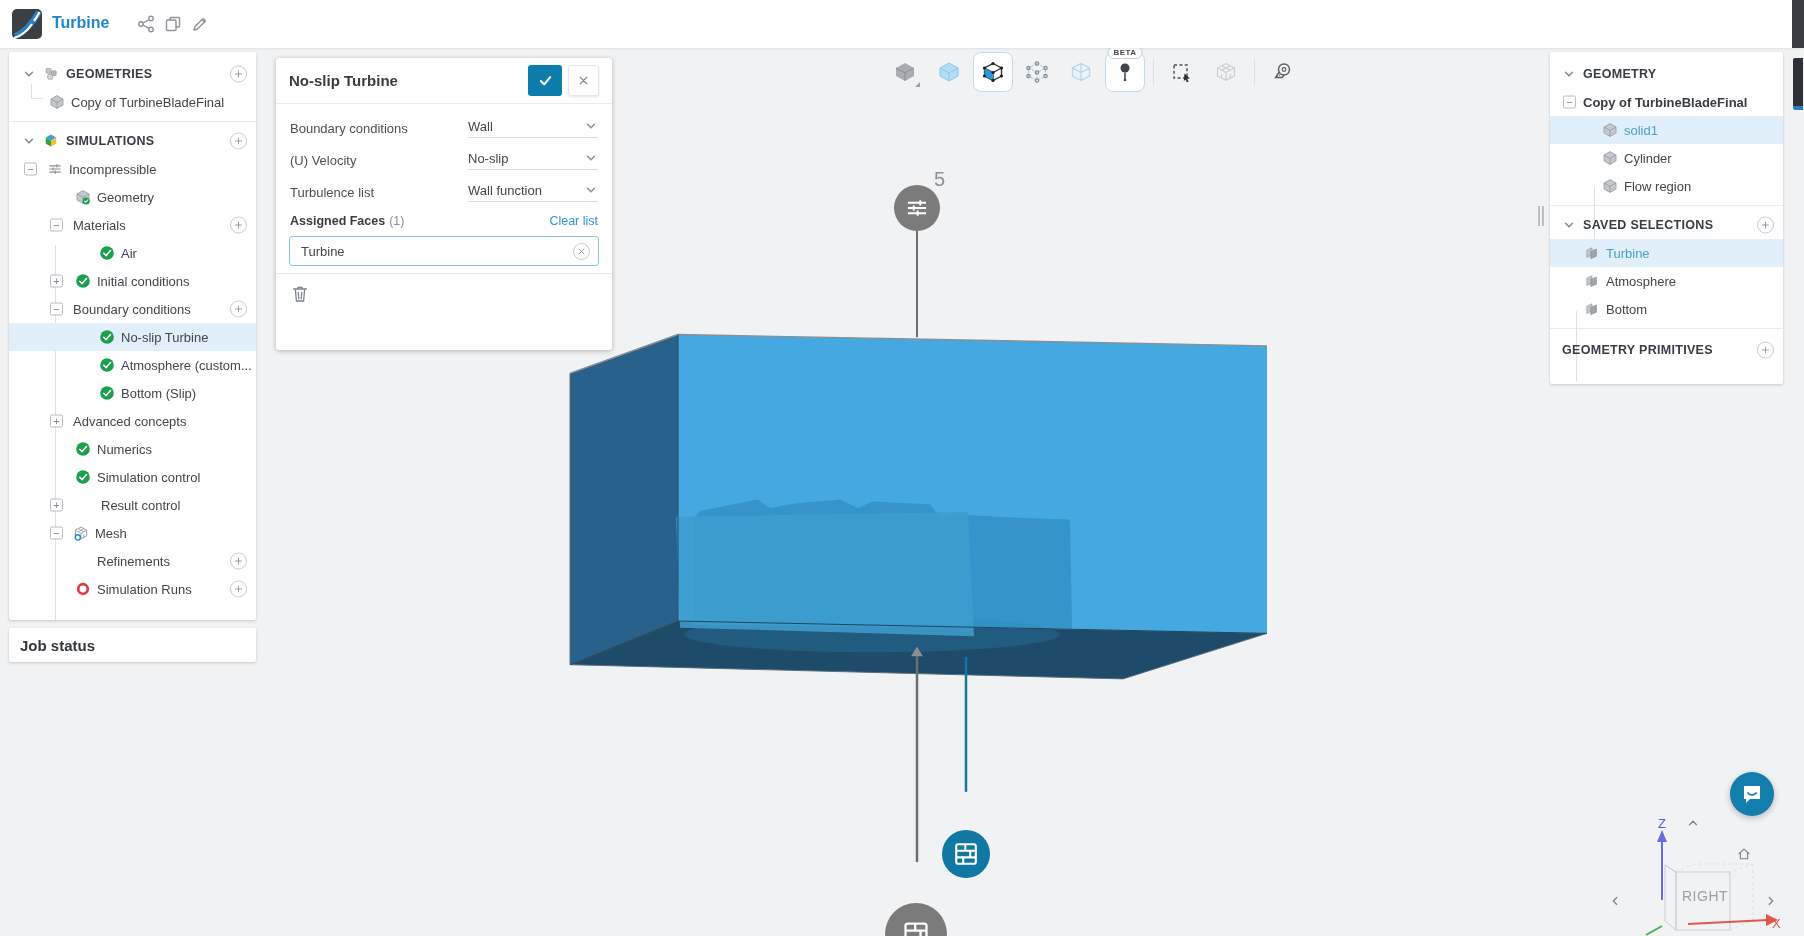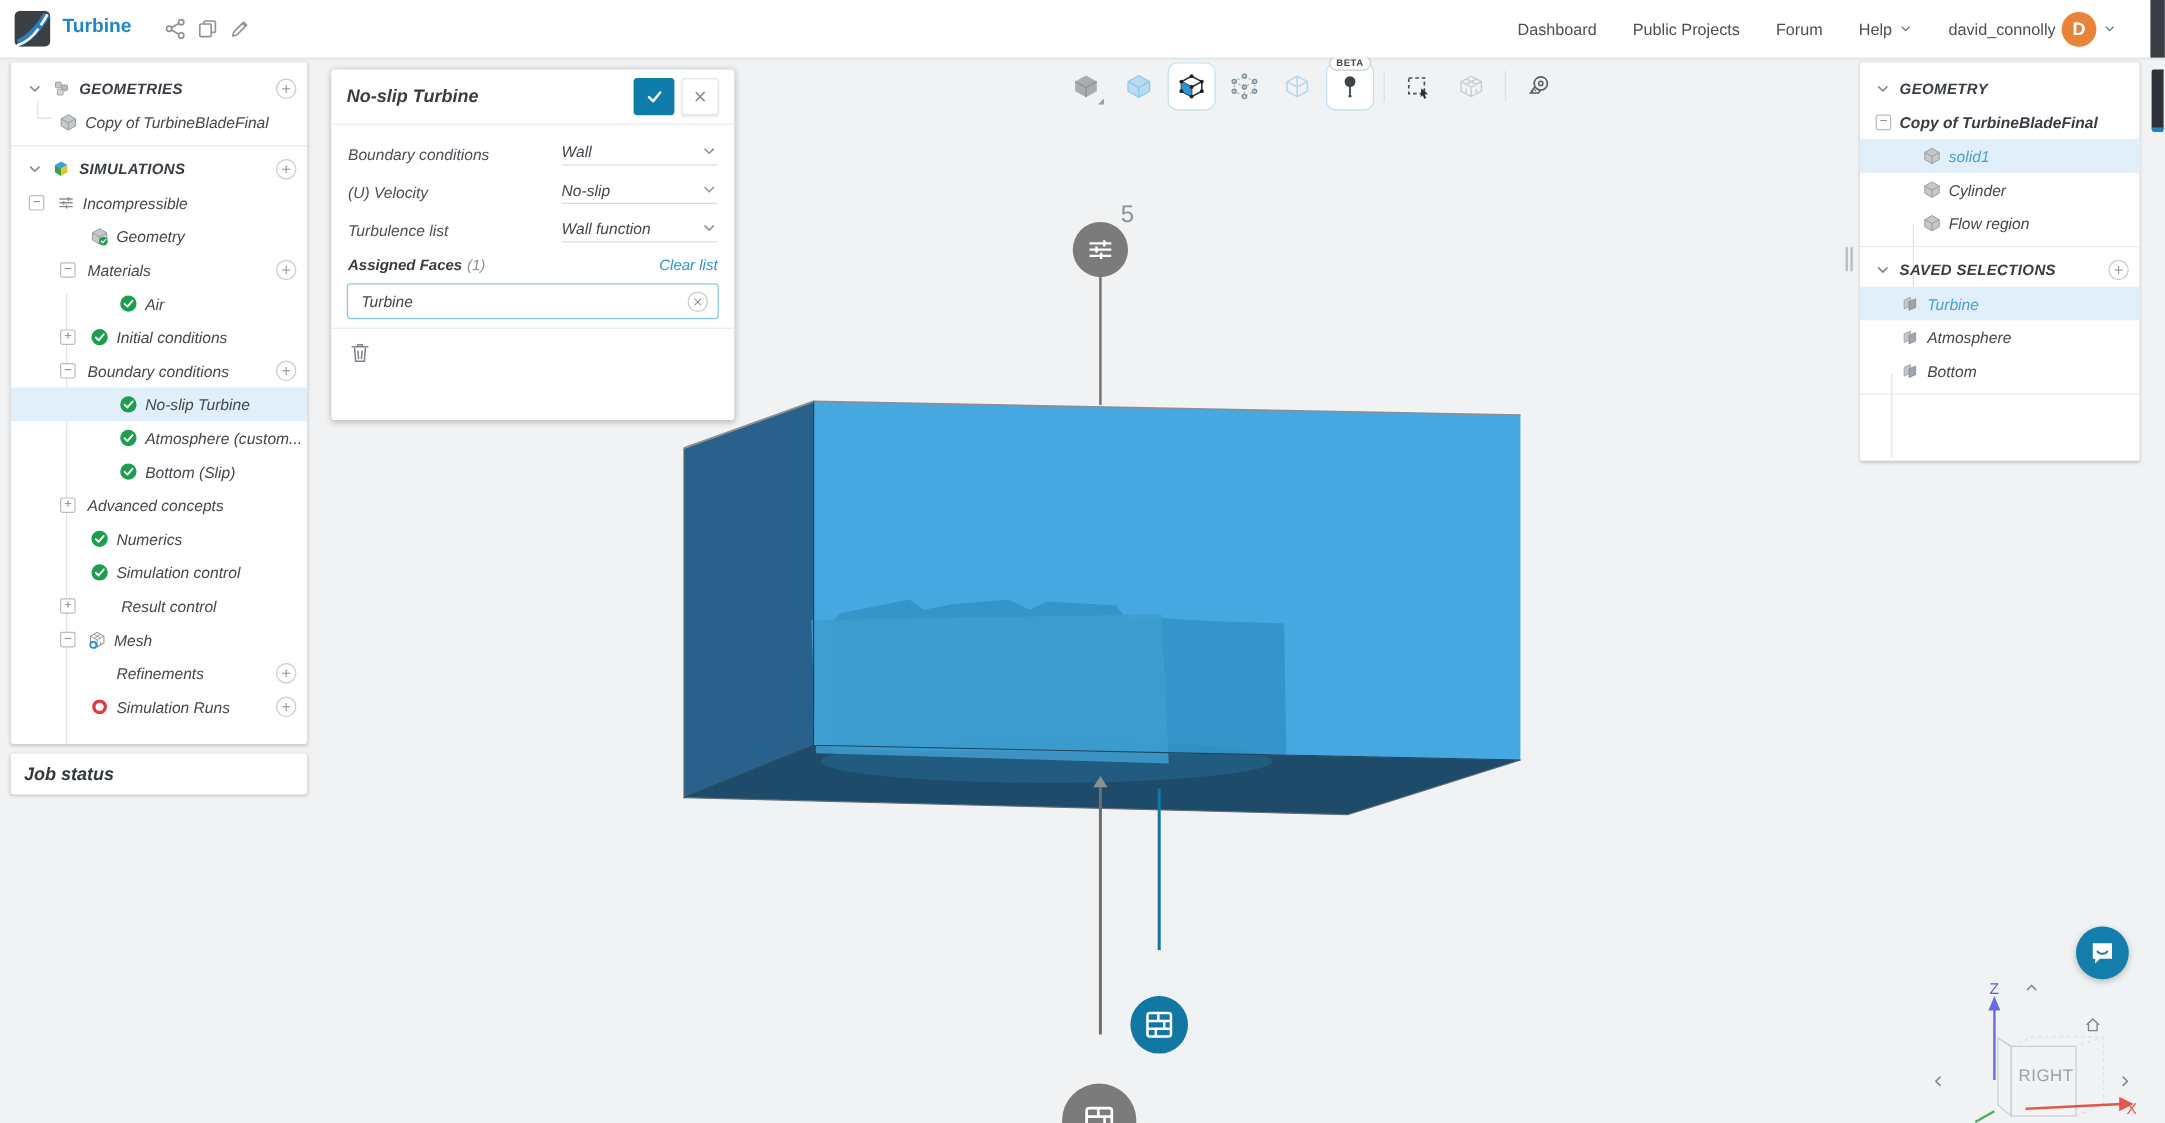--- a/index.html
+++ b/index.html
@@ -1,19 +1,19 @@
 <!DOCTYPE html>
 <html><head>
 <meta charset="utf-8">
 <style>
   * { margin:0; padding:0; box-sizing:border-box; }
   html,body { width:1804px; height:936px; overflow:hidden; }
   body { font-family:"Liberation Sans","DejaVu Sans",sans-serif; background:#f0f2f3; color:#41464c; }
   .abs { position:absolute; }
-  .card { background:#fff; border-radius:2px; box-shadow:0 1px 3px rgba(0,0,0,.18);font-style:italic; }
+  .card { background:#fff; border-radius:2px; box-shadow:0 1px 3px rgba(0,0,0,.18); }
 
   
   #header { left:0; top:0; width:1804px; height:48px; background:#fff; box-shadow:0 1px 2px rgba(0,0,0,.08); z-index:20; }
   #logo { left:12px; top:9px; width:30px; height:30px; }
   #app-title { left:52px; top:14px; font-size:16px; font-weight:bold; color:#2187c5; }
   .hdr-ic { top:14px; width:20px; height:20px; color:#8d9399; cursor:pointer; }
   #nav { right:40px; top:0; height:48px; display:flex; align-items:center; gap:30px; font-size:13.5px; color:#494f56; }
   .nav-item { cursor:pointer; display:flex; align-items:center; gap:5px; }
   #avatar { width:29px; height:29px; border-radius:50%; color:#fff; font-weight:bold; font-size:15px; display:flex; align-items:center; justify-content:center; }
   .chev-sm { width:12px; height:12px; color:#6f757c; }
@@ -194,38 +194,20 @@
   <span class="abs" id="app-title">Turbine</span>
   <svg class="abs hdr-ic" style="left:136px">
       <use href="#sym-share"></use>
     </svg>
   <svg class="abs hdr-ic" style="left:163px">
       <use href="#sym-copy"></use>
     </svg>
   <svg class="abs hdr-ic" style="left:190px">
       <use href="#sym-pencil"></use>
     </svg>
-  <div class="abs" id="nav">
-    <span class="nav-item">Dashboard</span>
-    <span class="nav-item">Public Projects</span>
-    <span class="nav-item">Forum</span>
-    <span class="nav-item">
-      <span>Help</span>
-      <svg class="chev-sm">
-          <use href="#sym-chev"></use>
-        </svg>
-    </span>
-    <span class="nav-item">
-      <span>david_connolly</span>
-      <span id="avatar" style="background:#e8833a">D</span>
-      <svg class="chev-sm">
-          <use href="#sym-chev"></use>
-        </svg>
-    </span>
-  </div>
 </div>
 <div class="abs artifact-strip"></div>
 <div class="abs artifact-frag"></div>
 
 <div class="abs card" id="sidebar">
   <div style="height:8px"></div>
   <div class="trow">
     <svg class="posic ic14" style="left:13px;color:#7c838a">
         <use href="#sym-chev"></use>
       </svg>
@@ -596,20 +578,28 @@
       </svg>
     <span class="lbl" style="margin-left:56px">Atmosphere</span>
   </div>
   <div class="trow">
     <svg class="posic ic16" style="left:34px">
         <use href="#sym-face"></use>
       </svg>
     <span class="lbl" style="margin-left:56px">Bottom</span>
   </div>
   <div class="divider"></div>
+  <div class="trow" style="height:32px">
+    <span class="lbl sec-lbl" style="margin-left:12px">GEOMETRY PRIMITIVES</span>
+    <span class="plusbtn">
+        <svg>
+          <use href="#sym-plus"></use>
+        </svg>
+      </span>
+  </div>
 </div>
 
 <div class="abs" id="navcube">
   <svg class="abs" width="200" height="128" viewBox="0 0 200 128" style="left:0;top:0">
     <g>
       <polygon points="69,57 80,64 80,122 69,113" fill="none" stroke="#c9ced2" stroke-width="1"></polygon>
       <rect x="80" y="64" width="54" height="58" fill="none" stroke="#c9ced2" stroke-width="1"></rect>
       <path d="M80 64 L98 56 L157 56 L134 64 M157 56 L157 112 L134 122" fill="none" stroke="#dde1e4" stroke-width="1" stroke-dasharray="3 3"></path>
       <path d="M69 57 L80 64" fill="none" stroke="#c9ced2" stroke-width="1"></path>
     </g>

